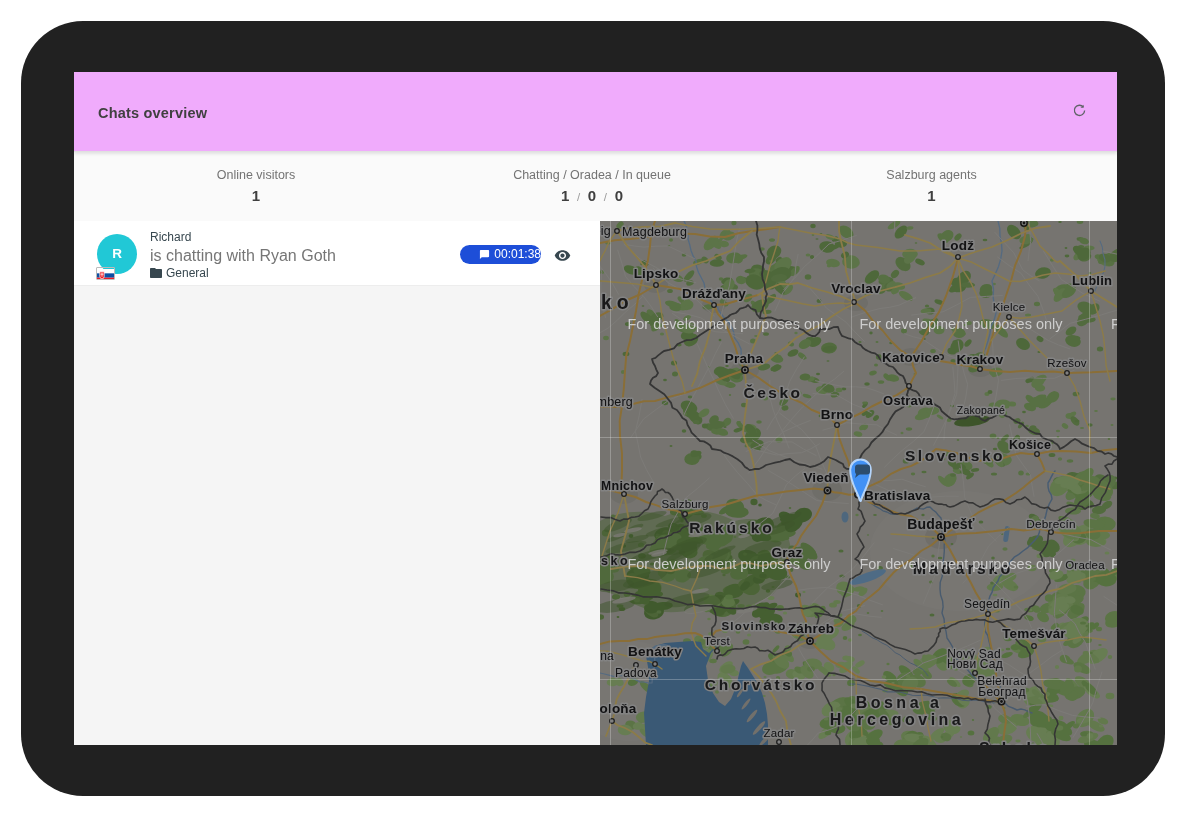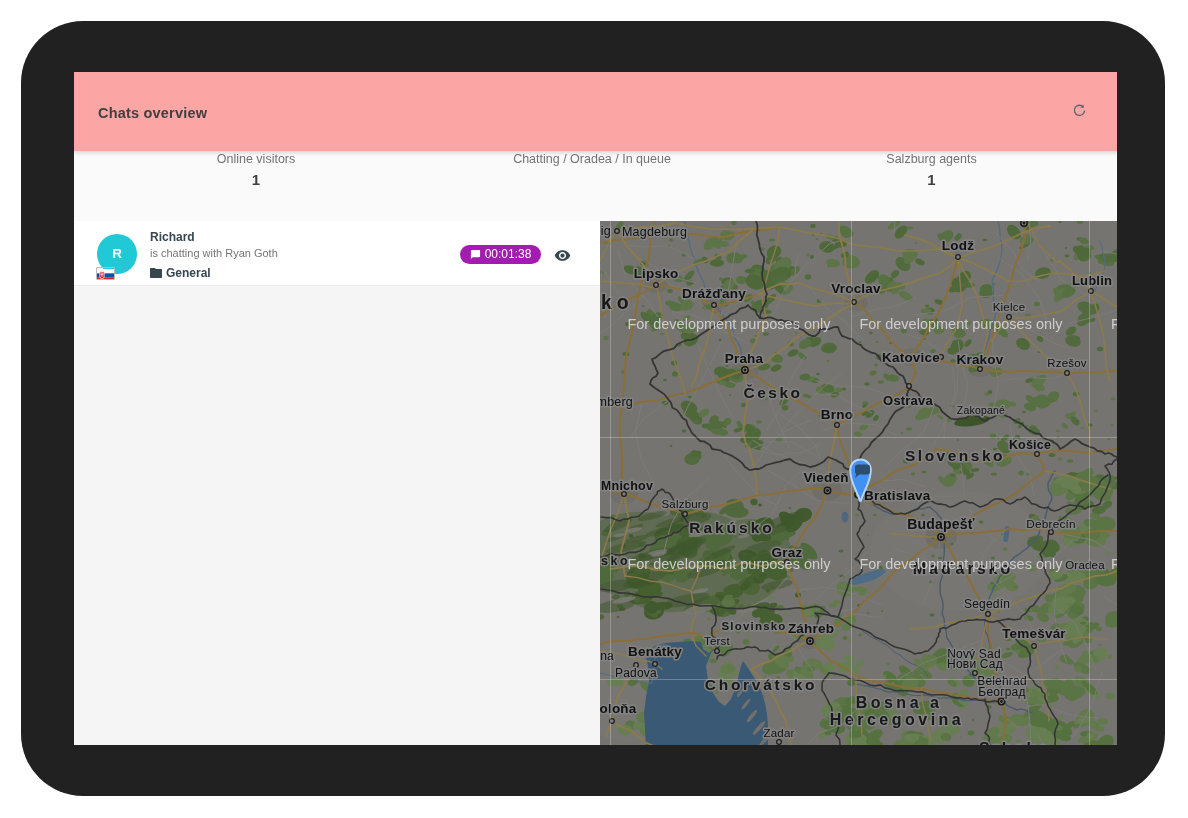--- a/index.html
+++ b/index.html
@@ -1,57 +1,58 @@
 <!DOCTYPE html>
 <html><head><meta charset="utf-8"><title>Chats overview</title>
 <style>
 *{box-sizing:border-box;margin:0;padding:0}
 html,body{width:1188px;height:818px;background:#fff;font-family:"Liberation Sans",sans-serif;overflow:hidden}
 .bezel{position:absolute;left:21px;top:21px;width:1144px;height:775px;background:#212121;border-radius:62px}
 .screen{position:absolute;left:74px;top:72px;width:1043px;height:673px;background:#fff;overflow:hidden}
-.hdr{position:relative;height:80px;background:#fca5a5;border-bottom:1px solid #e0e0e0;box-shadow:0 2px 3px rgba(0,0,0,0.10);z-index:5}
+.hdr{position:relative;height:80px;background:#f0abfc;border-bottom:1px solid #e0e0e0;box-shadow:0 2px 3px rgba(0,0,0,0.10);z-index:5}
 .hdr .ttl{position:absolute;left:24px;top:104px;transform:translateY(-50%);top:41px;font-size:14.5px;font-weight:bold;color:#404040;letter-spacing:0.2px}
 .refresh{position:absolute;right:30px;top:31px;width:15px;height:15px}
 .stats{display:flex;height:69px;background:#fafafa}
-.stats .col{text-align:center;}
+.stats .col{text-align:center;padding-top:16px}
 .stats .c1{width:364px}.stats .c2{width:308px}.stats .c3{width:371px}
 .stats .lbl{font-size:12.5px;color:#737373;line-height:14px}
 .stats .val{margin-top:5px;font-size:15px;font-weight:bold;color:#3f3f3f}
 .stats .sep{font-size:11.5px;color:#9a9a9a;font-weight:normal;padding:0 4.5px}
 .content{display:flex;height:524px}
 .left{width:526px;background:#f5f5f5}
 .maparea{width:517px;height:524px}
 .chatrow{position:relative;height:65px;background:#fff;border-bottom:1px solid #ededed}
 .avatar{position:absolute;left:23px;top:13px;width:40px;height:40px;border-radius:50%;background:#21c8d6;color:#fff;font-size:13.5px;font-weight:bold;text-align:center;line-height:40px}
 .flag{position:absolute;left:22px;top:46px;width:19px;height:13px;border:0.5px solid #bbb;border-radius:1px;overflow:hidden}
-.name{position:absolute;left:76px;top:9px;font-size:12px;font-weight:bold;color:#37474f}
-.sub{position:absolute;left:76px;top:26px;font-size:11px;color:#757575}
-.grp{position:absolute;left:76px;top:45px;font-size:12px;font-weight:bold;color:#37474f}
+.name{position:absolute;left:76px;top:9px;font-size:12px;font-weight:normal;color:#37474f}
+.sub{position:absolute;left:76px;top:26px;font-size:16px;color:#757575}
+.grp{position:absolute;left:76px;top:45px;font-size:12px;font-weight:normal;color:#37474f}
 .grp svg{vertical-align:-1px;margin-right:4px}
-.badge{position:absolute;left:386px;top:24px;width:81px;height:19px;background:#a21caf;border-radius:10px;color:#fff;font-size:12px;text-align:center;line-height:19px}
+.badge{position:absolute;left:386px;top:24px;width:81px;height:19px;background:#1d4ed8;border-radius:10px;color:#fff;font-size:12px;text-align:right;line-height:19px}
 .badge svg{vertical-align:-1.5px;margin-right:4px}
 .eye{position:absolute;left:480px;top:26px;width:17px;height:17px}
 </style></head>
 <body>
 <div class="bezel"></div>
 <div class="screen">
   <div class="hdr">
     <div class="ttl">Chats overview</div>
     <svg class="refresh" viewBox="0 0 24 24">
         <path d="M18.3 6.5 A8.2 8.2 0 1 0 20.2 12" fill="none" stroke="#606368" stroke-width="2.1"></path>
         <path d="M18.6 2.6 v5 h-5 z" fill="#606368"></path>
       </svg>
   </div>
   <div class="stats">
     <div class="col c1">
         <div class="lbl">Online visitors</div>
         <div class="val">1</div>
       </div>
     <div class="col c2">
         <div class="lbl">Chatting / Oradea / In queue</div>
+        <div class="val">1<span class="sep"> / </span>0<span class="sep"> / </span>0</div>
       </div>
     <div class="col c3">
         <div class="lbl">Salzburg agents</div>
         <div class="val">1</div>
       </div>
   </div>
   <div class="content">
     <div class="left">
       <div class="chatrow">
         <div class="avatar">R</div>

